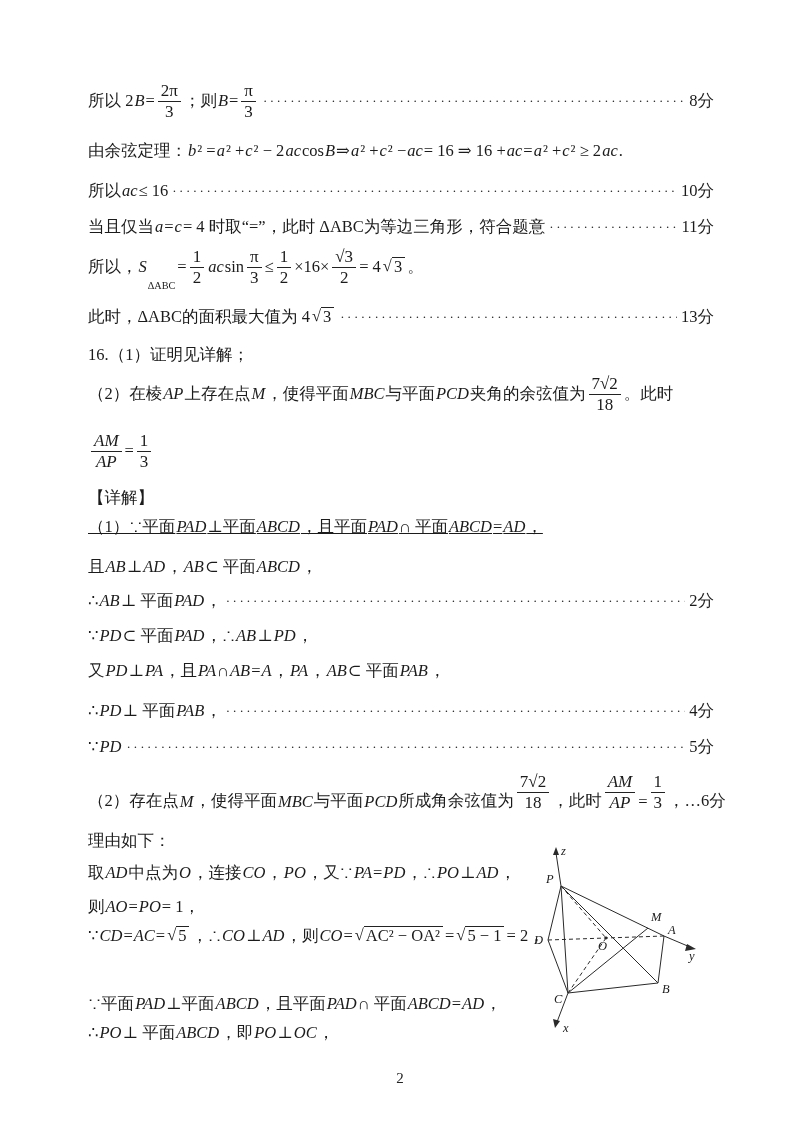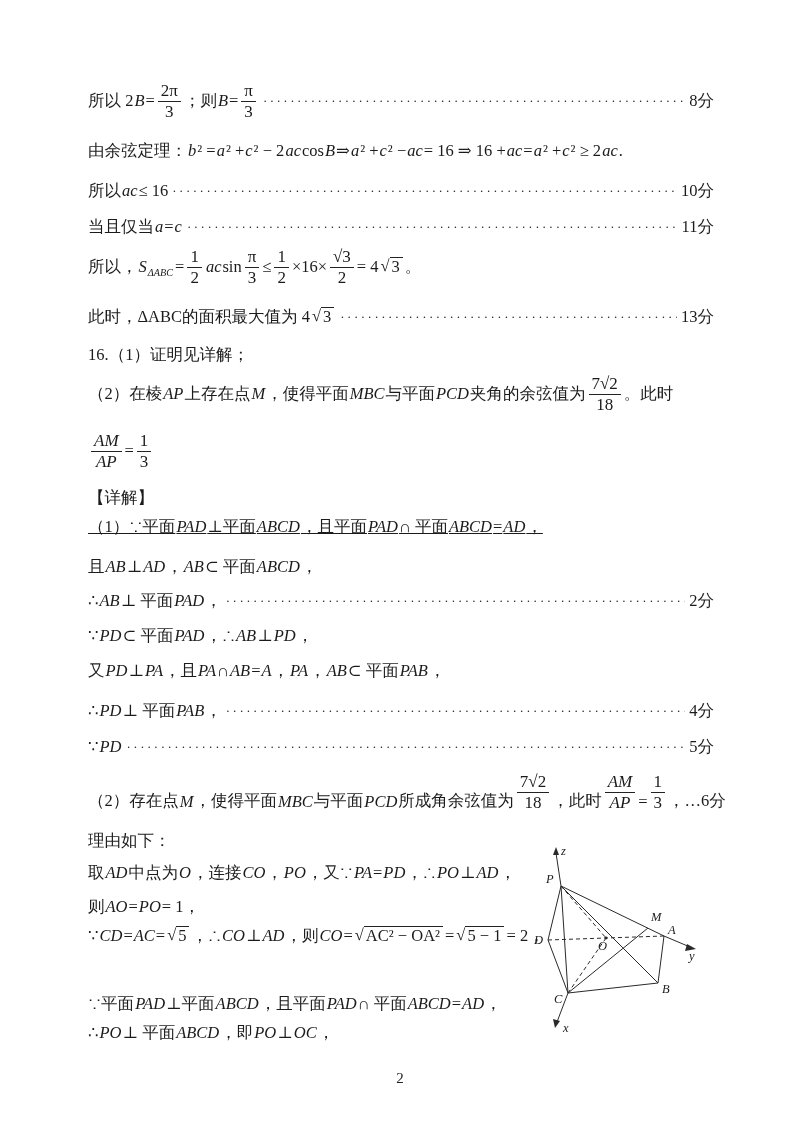--- a/index.html
+++ b/index.html
@@ -22,21 +22,21 @@
   .frac {
     display:inline-flex; flex-direction:column; align-items:center;
     line-height:1.05; font-size:17px; margin:0 3px; text-align:center;
   }
   .frac .num { padding:0 3px 1px; border-bottom:1.2px solid #222; }
   .frac .den { padding-top:1px; }
   .frac.it { font-style:italic; }
   .rad { display:inline-flex; align-items:flex-start; margin:0 2px; }
   .rsign { line-height:1.15; }
   .radicand { border-top:1.2px solid #222; padding:0 3px 0 2px; line-height:1.15; }
-  .subscript { font-size:0.62em; font-style:italic; position:relative; top:5px; margin:0 2px 0 0; }
+  .subscript { font-size:0.62em; position:relative; top:18px; margin:0 2px 0 0; }
   .pagenum {
     position:absolute; top:1070px; left:0; width:100%;
     text-align:center; font-size:15px; color:#222;
   }
   .diagram { position:absolute; left:526px; top:843px; }
   .diagram text {
     font-family:"Liberation Serif","DejaVu Serif",serif;
     font-style:italic; font-size:12.5px; fill:#1b1b1b;
   }
 </style>
@@ -95,20 +95,21 @@
       <span class="mvar">ac</span>
       <span class="seg"> ≤ 16</span>
       <span class="leader">······················································································································································</span>
       <span class="seg">10分</span>
     </div>
   <div class="line" style="top:216px;">
       <span class="seg">当且仅当 </span>
       <span class="mvar">a</span>
       <span class="seg"> = </span>
       <span class="mvar">c</span>
+      <span class="seg"> = 4 时取“=”，此时 ΔABC为等边三角形，符合题意</span>
       <span class="leader">······················································································································································</span>
       <span class="seg">11分</span>
     </div>
   <div class="line" style="top:248px;">
       <span class="seg">所以，</span>
       <span class="mvar">S</span>
       <span class="subscript">ΔABC</span>
       <span class="seg"> = </span>
       <span class="frac">
         <span class="num">1</span>

